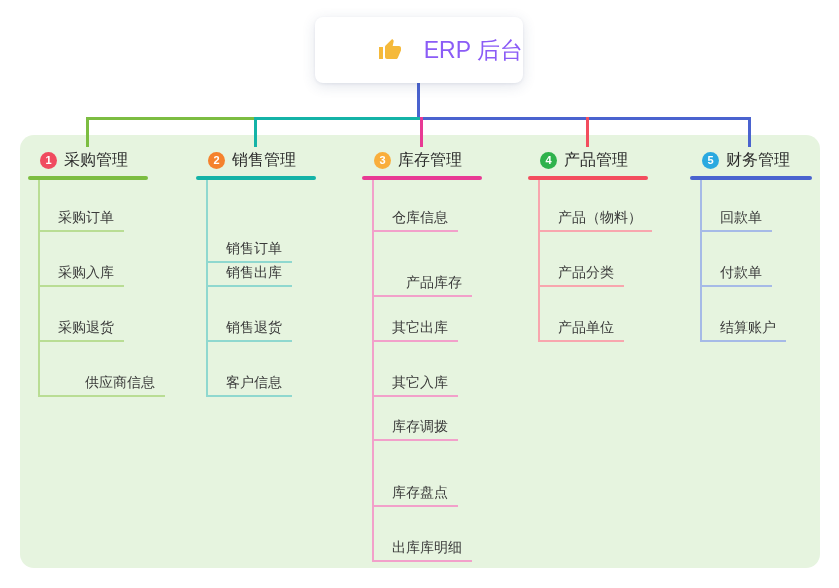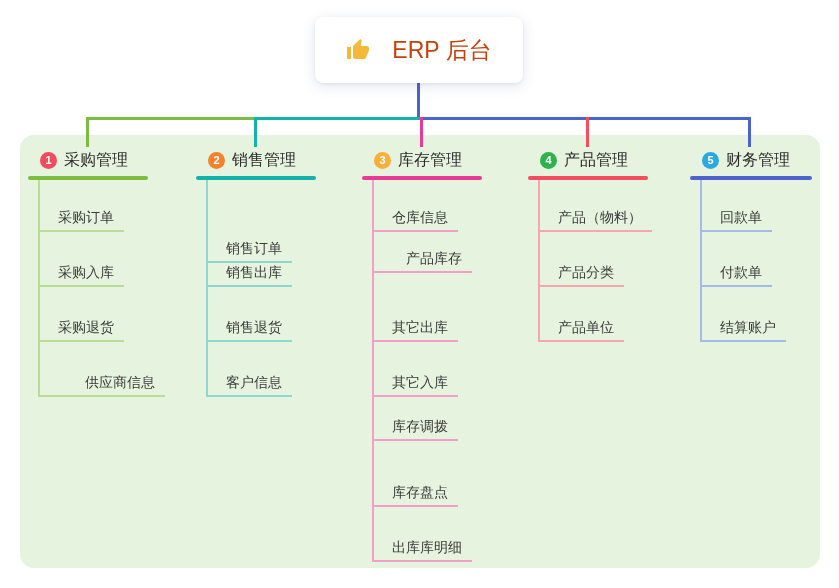--- a/index.html
+++ b/index.html
@@ -1,22 +1,22 @@
 <!DOCTYPE html>
 <html><head>
 <meta charset="utf-8">
 <style>
   html,body{margin:0;padding:0}
   .canvas{position:relative;width:839px;height:588px;background:#ffffff;overflow:hidden;
           font-family:"Liberation Sans","DejaVu Sans",sans-serif}
   .panel{position:absolute;left:20px;top:135px;width:800px;height:433px;border-radius:14px}
   .root-node{position:absolute;left:315px;top:17px;width:208px;height:66px;background:#fff;
              border-radius:8px;box-shadow:0 3px 14px rgba(50,70,110,.14),0 1px 3px rgba(50,70,110,.08);
-             display:flex;align-items:center;justify-content:center;gap:22px;
-             font-size:23px;font-weight:500;color:#c2410c;z-index:5}
+             display:flex;align-items:center;justify-content:flex-end;gap:22px;
+             font-size:23px;font-weight:500;color:#8b5cf6;z-index:5}
   .thumb{display:flex;align-items:center}
   .hline,.vline{position:absolute}
   .branch{position:absolute;top:146px;width:120px}
   .branch-head{display:flex;align-items:center;gap:7px;padding-left:12px;height:28px;cursor:default}
   .badge{width:17px;height:17px;border-radius:50%;color:#fff;font-size:11px;font-weight:bold;
          display:flex;align-items:center;justify-content:center;flex:none;line-height:1}
   .branch-title{font-size:16px;font-weight:500;color:#2c2c2c;white-space:nowrap}
   .branch-underline{position:absolute;left:0;top:30px;height:4px;width:120px;border-radius:2px}
   .stem{position:absolute;left:10px;top:34px;width:2px}
   .child{position:absolute;left:10px;padding:0 10px 5px 20px;font-size:14px;line-height:16px;
@@ -76,21 +76,21 @@
         <div class="child" style="top: 228px; border-bottom-color: rgb(143, 216, 207);">客户信息</div>
       </div>
       <div class="branch" style="left: 362px;">
         <div class="branch-head">
           <span class="badge" style="background: rgb(249, 174, 60);">3</span>
           <span class="branch-title">库存管理</span>
         </div>
         <div class="branch-underline" style="background: rgb(232, 58, 148);"></div>
         <div class="stem" style="background: rgb(242, 160, 202); height: 382px;"></div>
         <div class="child" style="top: 63px; border-bottom-color: rgb(242, 160, 202);">仓库信息</div>
-        <div class="child" style="top: 104px; border-bottom-color: rgb(242, 160, 202); padding-left: 34px;">产品库存</div>
+        <div class="child" style="top: 128px; border-bottom-color: rgb(242, 160, 202); padding-left: 34px;">产品库存</div>
         <div class="child" style="top: 173px; border-bottom-color: rgb(242, 160, 202);">其它出库</div>
         <div class="child" style="top: 228px; border-bottom-color: rgb(242, 160, 202);">其它入库</div>
         <div class="child" style="top: 272px; border-bottom-color: rgb(242, 160, 202);">库存调拨</div>
         <div class="child" style="top: 338px; border-bottom-color: rgb(242, 160, 202);">库存盘点</div>
         <div class="child" style="top: 393px; border-bottom-color: rgb(242, 160, 202);">出库库明细</div>
       </div>
       <div class="branch" style="left: 528px;">
         <div class="branch-head">
           <span class="badge" style="background: rgb(47, 178, 76);">4</span>
           <span class="branch-title">产品管理</span>

